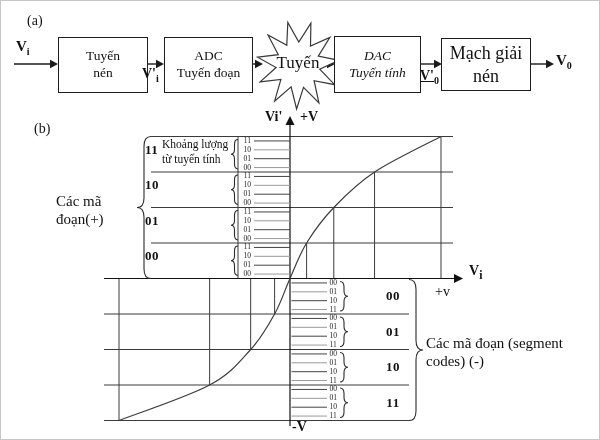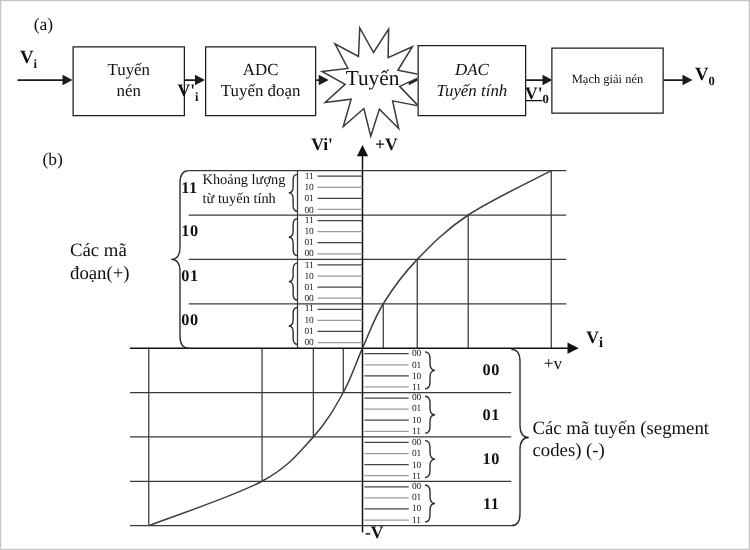--- a/index.html
+++ b/index.html
@@ -114,39 +114,39 @@
   <div class="box" style="left:163px;top:36px;width:87px;height:54px;">ADC
 Tuyến đoạn</div>
 
   <span class="lbl" style="left:272px;top:52px;width:50px;text-align:center;font-size:17px;z-index:3;">Tuyến</span>
 
   <div class="box" style="left:333px;top:35px;width:85px;height:55px;font-style:italic;">DAC
 Tuyến tính</div>
 
   <span class="lbl vsig" style="left:419px;top:66px;font-size:14px;text-decoration:underline;"><span>V'</span><sub>0</sub></span>
 
-  <div class="box" style="left:440px;top:37px;width:88px;height:51px;font-size:10px;">Mạch giải nén</div>
+  <div class="box" style="left:440px;top:37px;width:88px;height:51px;font-size:18px;">Mạch giải nén</div>
 
   <span class="lbl vsig" style="left:555px;top:50px;"><span>V</span><sub>0</sub></span>
 
   <span class="lbl panel" style="left:33px;top:119px;">(b)</span>
 
-  <span class="lbl axis" style="left:248px;top:107px;">Vi'</span>
+  <span class="lbl axis" style="left:264px;top:107px;">Vi'</span>
   <span class="lbl axis" style="left:299px;top:107px;">+V</span>
 
   <span class="lbl bigtext" style="left:55px;top:191px;">Các mã
 đoạn(+)</span>
 
   <span class="lbl quantnote" style="left:161px;top:136px;">Khoảng lượng
 từ tuyến tính</span>
 
   <span class="lbl axis" style="left:468px;top:261px;"><span>V</span><sub>i</sub></span>
   <span class="lbl" style="left:434px;top:282px;font-size:14px;">+v</span>
 
-  <span class="lbl bigtext" style="left:425px;top:333px;">Các mã tuyến (segment
+  <span class="lbl bigtext" style="left:425px;top:333px;">Các mã đoạn (segment
 codes) (-)</span>
 
   <span class="lbl axis" style="left:291px;top:417px;">-V</span>
 
   <div id="gen">
       <span class="qlbl r" style="left:236px;top:135.9px;width:14px;">11</span>
       <span class="qlbl r" style="left:236px;top:144.8px;width:14px;">10</span>
       <span class="qlbl r" style="left:236px;top:153.7px;width:14px;">01</span>
       <span class="qlbl r" style="left:236px;top:162.6px;width:14px;">00</span>
       <span class="qlbl" style="left:328.5px;top:277.9px;">00</span>

